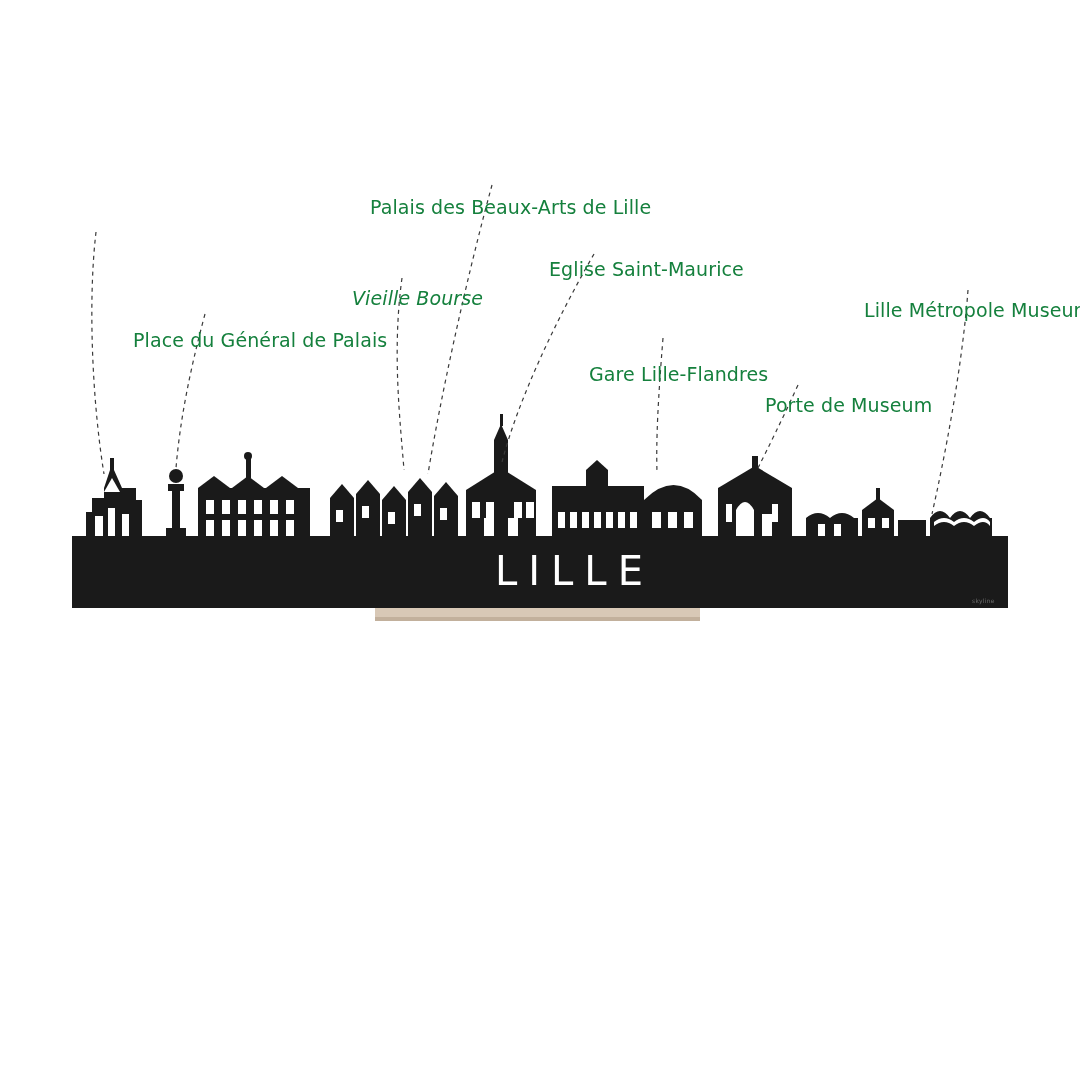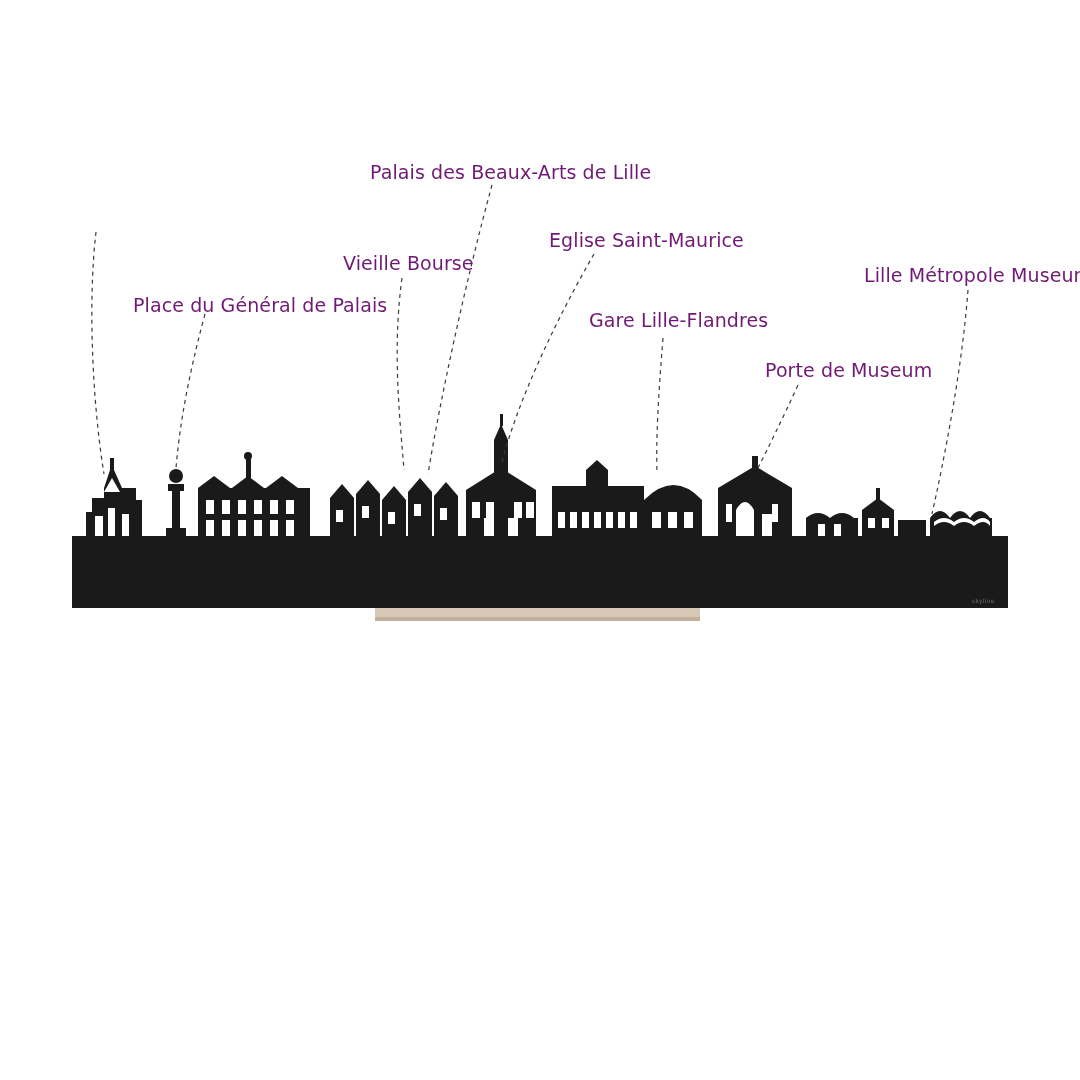--- a/index.html
+++ b/index.html
@@ -21,25 +21,26 @@
   #skyline-svg {
     position: absolute;
     left: 0;
     top: 0;
     width: 1080px;
     height: 1080px;
   }
   .callout-label {
     position: absolute;
     white-space: nowrap;
-    color: #701a75;
+    color: #15803d;
     font-size: 19px;
     font-family: "DejaVu Sans", sans-serif;
     letter-spacing: 0.1px;
     line-height: 1.1;
+    margin-top: 35px;
   }
   .city-name {
     position: absolute;
     color: #ffffff;
     font-family: "DejaVu Sans", sans-serif;
     font-size: 40px;
     letter-spacing: 11px;
     font-weight: 400;
   }
   .maker-mark {
@@ -187,26 +188,27 @@
       <path d="M798 385 C 782 420, 768 448, 758 468"></path>
       <path d="M968 290 C 962 370, 944 460, 932 514"></path>
     </g>
   </svg>
 
 
   <div class="callout-label" style="left:133px; top:295px;">Place du Général de Palais</div>
 
   <div class="callout-label" style="left:370px; top:162px;">Palais des Beaux-Arts de Lille</div>
 
-  <div class="callout-label" style="left:343px; top:253px;">Vieille Bourse</div>
-
-  <div class="callout-label" style="left:549px; top:230px;">Eglise Saint-Maurice</div>
-
-  <div class="callout-label" style="left:589px; top:310px;">Gare Lille-Flandres</div>
+  <div class="callout-label" style="left:352px; top:253px;font-style:italic;">Vieille Bourse</div>
+
+  <div class="callout-label" style="left:549px; top:224px;">Eglise Saint-Maurice</div>
+
+  <div class="callout-label" style="left:589px; top:329px;">Gare Lille-Flandres</div>
 
   <div class="callout-label" style="left:765px; top:360px;">Porte de Museum</div>
 
   <div class="callout-label" style="left:864px; top:265px;">Lille Métropole Museum</div>
 
+  <div class="city-name" style="left:495px; top:548px;">LILLE</div>
 
   <div class="maker-mark" style="left:972px; top:597px;">skyline</div>
 
 </div>
 
 </body></html>

